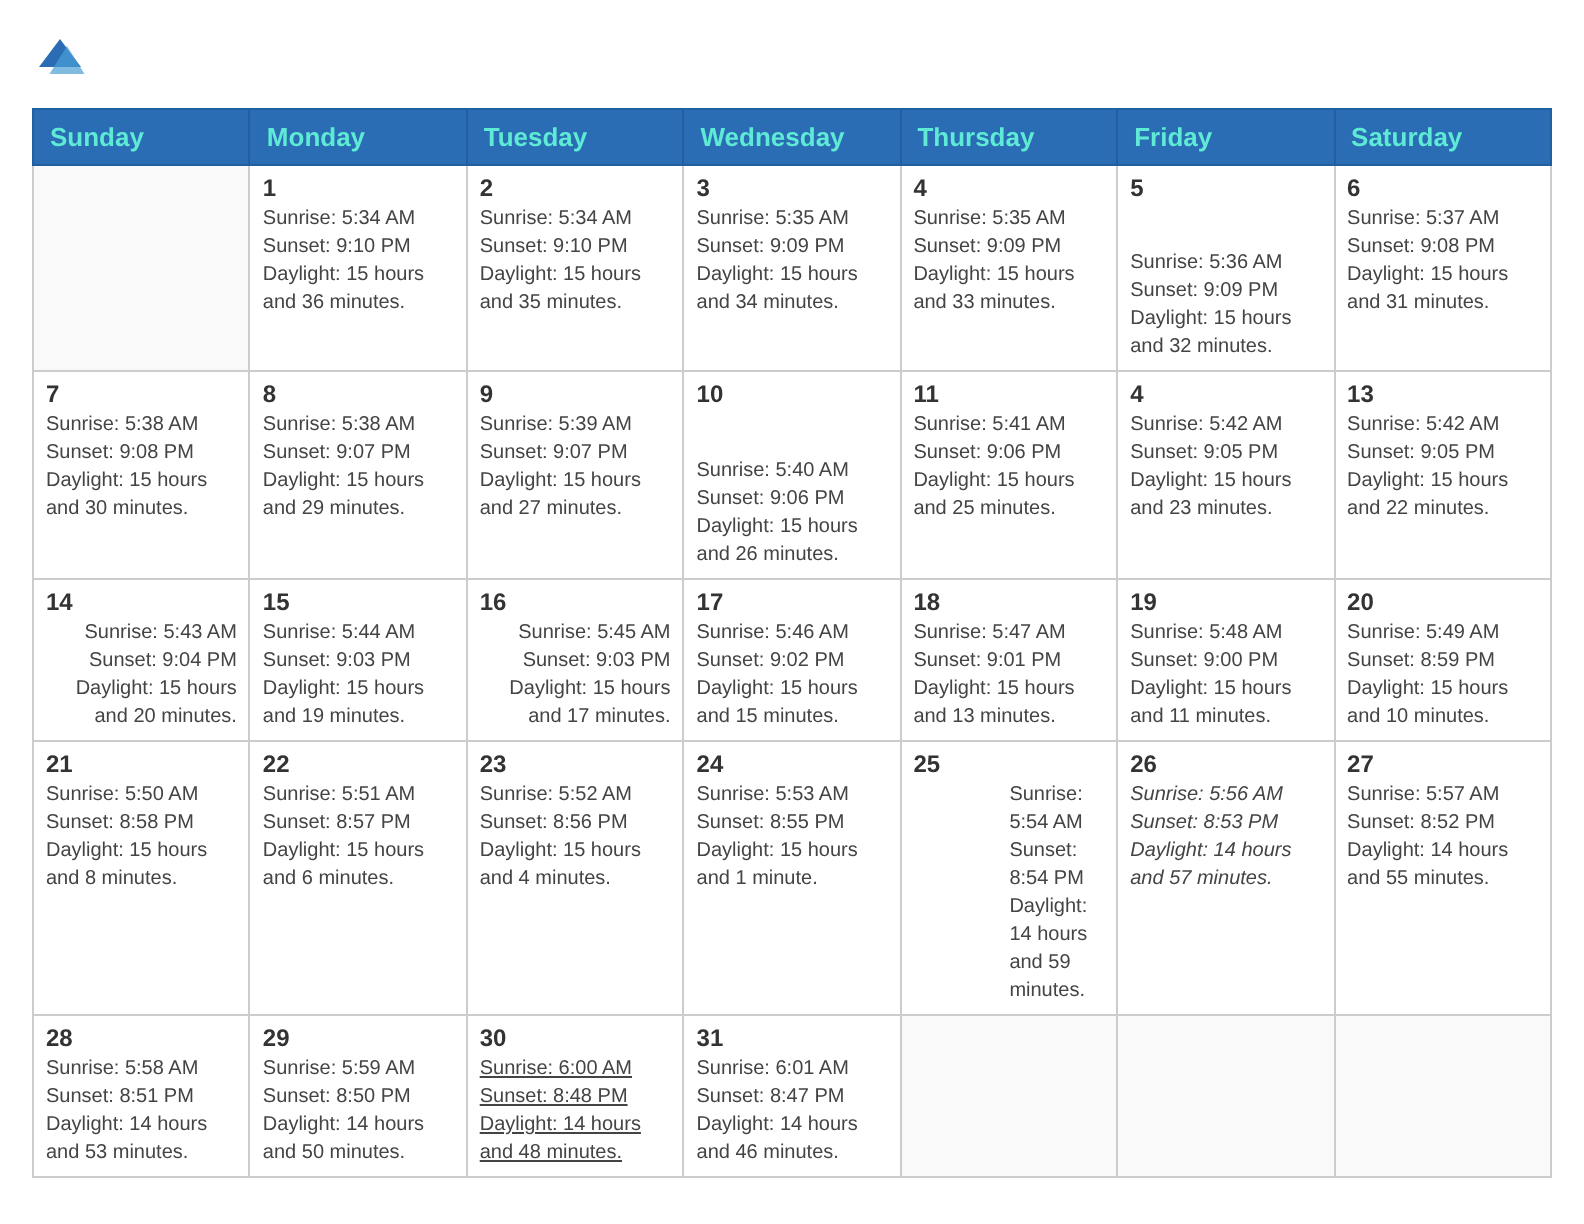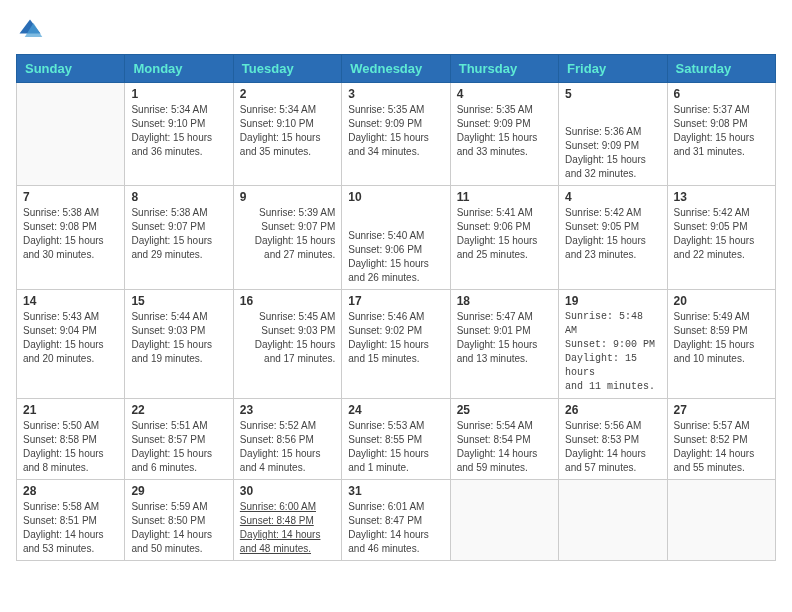--- a/index.html
+++ b/index.html
@@ -178,21 +178,21 @@
         </td>
         <td>
           <span class="day-number">8</span>
           <div class="day-info" style="white-space: pre-line;">Sunrise: 5:38 AM
 Sunset: 9:07 PM
 Daylight: 15 hours
 and 29 minutes.</div>
         </td>
         <td>
           <span class="day-number">9</span>
-          <div class="day-info" style="white-space: pre-line; text-align: right;">Sunrise: 5:39 AM
+          <div class="day-info" style="white-space: pre-line;">Sunrise: 5:39 AM
 Sunset: 9:07 PM
 Daylight: 15 hours
 and 27 minutes.</div>
         </td>
         <td>
           <span class="day-number">10</span>
           <div class="day-info" style="white-space: pre-line; margin-top: 25px;">Sunrise: 5:40 AM
 Sunset: 9:06 PM
 Daylight: 15 hours
 and 26 minutes.</div>
@@ -215,21 +215,21 @@
           <span class="day-number">13</span>
           <div class="day-info" style="white-space: pre-line;">Sunrise: 5:42 AM
 Sunset: 9:05 PM
 Daylight: 15 hours
 and 22 minutes.</div>
         </td>
       </tr>
       <tr>
         <td>
           <span class="day-number">14</span>
-          <div class="day-info" style="white-space: pre-line;">Sunrise: 5:43 AM
+          <div class="day-info" style="white-space: pre-line; text-align: right;">Sunrise: 5:43 AM
 Sunset: 9:04 PM
 Daylight: 15 hours
 and 20 minutes.</div>
         </td>
         <td>
           <span class="day-number">15</span>
           <div class="day-info" style="white-space: pre-line;">Sunrise: 5:44 AM
 Sunset: 9:03 PM
 Daylight: 15 hours
 and 19 minutes.</div>
@@ -250,21 +250,21 @@
         </td>
         <td>
           <span class="day-number">18</span>
           <div class="day-info" style="white-space: pre-line;">Sunrise: 5:47 AM
 Sunset: 9:01 PM
 Daylight: 15 hours
 and 13 minutes.</div>
         </td>
         <td>
           <span class="day-number">19</span>
-          <div class="day-info" style="white-space: pre-line; font-family: Liberation Mono, monospace;">Sunrise: 5:48 AM
+          <div class="day-info" style="white-space: pre-line;">Sunrise: 5:48 AM
 Sunset: 9:00 PM
 Daylight: 15 hours
 and 11 minutes.</div>
         </td>
         <td>
           <span class="day-number">20</span>
           <div class="day-info" style="white-space: pre-line;">Sunrise: 5:49 AM
 Sunset: 8:59 PM
 Daylight: 15 hours
 and 10 minutes.</div>
@@ -294,28 +294,28 @@
         </td>
         <td>
           <span class="day-number">24</span>
           <div class="day-info" style="white-space: pre-line;">Sunrise: 5:53 AM
 Sunset: 8:55 PM
 Daylight: 15 hours
 and 1 minute.</div>
         </td>
         <td>
           <span class="day-number">25</span>
-          <div class="day-info" style="white-space: pre-line;">Sunrise: 5:54 AM
+          <div class="day-info" style="white-space: pre-line; margin-left: 48px;">Sunrise: 5:54 AM
 Sunset: 8:54 PM
 Daylight: 14 hours
 and 59 minutes.</div>
         </td>
         <td>
           <span class="day-number">26</span>
-          <div class="day-info" style="white-space: pre-line;">Sunrise: 5:56 AM
+          <div class="day-info" style="white-space: pre-line; font-style: italic;">Sunrise: 5:56 AM
 Sunset: 8:53 PM
 Daylight: 14 hours
 and 57 minutes.</div>
         </td>
         <td>
           <span class="day-number">27</span>
           <div class="day-info" style="white-space: pre-line;">Sunrise: 5:57 AM
 Sunset: 8:52 PM
 Daylight: 14 hours
 and 55 minutes.</div>

